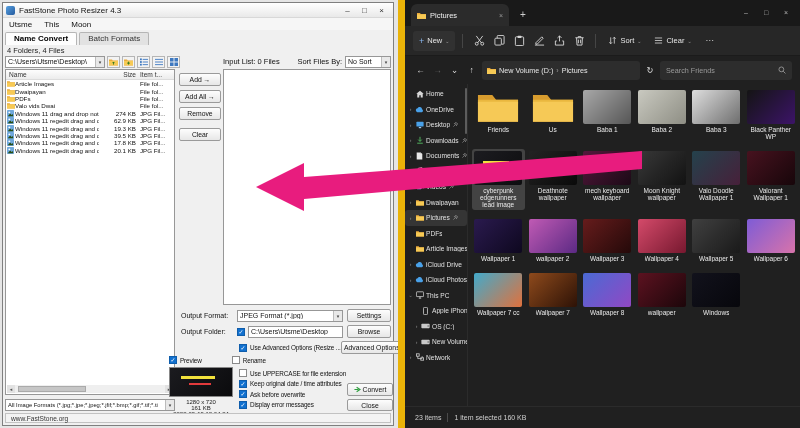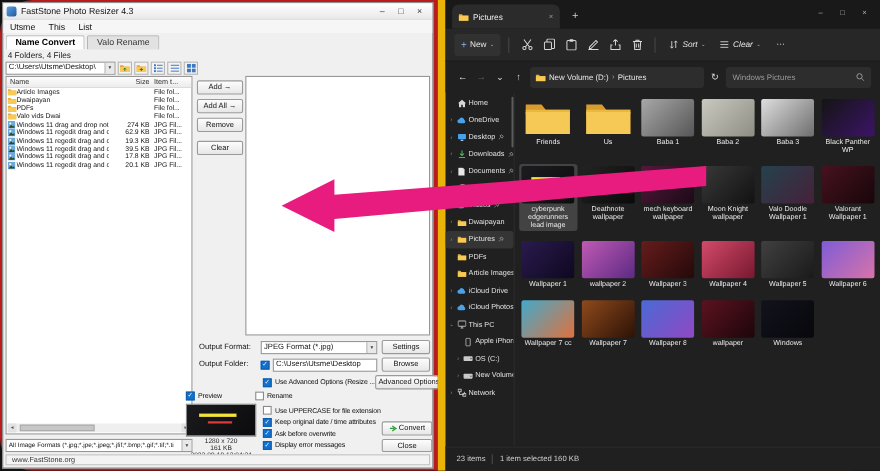--- a/index.html
+++ b/index.html
@@ -1,18 +1,18 @@
 <!DOCTYPE html>
 <html><head>
 <meta charset="utf-8">
 <style>
   *{box-sizing:border-box;margin:0;padding:0;}
   html,body{width:800px;height:428px;overflow:hidden;background:#121212;}
   body{font-family:"Liberation Sans","DejaVu Sans",sans-serif;}
-  .stage{position:relative;width:800px;height:428px;background:#b91c1c;border-radius:30px;}
+  .stage{position:relative;width:800px;height:428px;background:#e5e5e5;}
 
   
   .fs-window{position:absolute;left:2px;top:2px;width:392px;height:424px;background:#f0f0f0;border:1px solid #7f7f7f;color:#111;}
   .fs-titlebar{position:absolute;left:0;top:0;right:0;height:15px;background:linear-gradient(#ffffff,#e9e9e9);display:flex;align-items:center;padding:0 3px;font-size:8px;border-bottom:1px solid #d8d8d8;}
   .fs-appicon{width:9px;height:9px;border-radius:2px;background:linear-gradient(135deg,#57a0e0,#245a9e);margin-right:4px;flex:0 0 auto;}
   .fs-title{flex:1;white-space:nowrap;overflow:hidden;}
   .fs-winbtns{display:flex;}
   .fs-winbtn{width:17px;height:12px;display:flex;align-items:center;justify-content:center;font-size:8px;color:#333;}
   .fs-menubar{position:absolute;top:15px;left:0;right:0;height:12px;display:flex;align-items:center;font-size:8px;background:#f6f6f6;}
   .fs-menu-item{padding:0 6px;}
@@ -77,21 +77,21 @@
   .ex-newtab{width:16px;height:16px;margin:0 0 4px 6px;display:flex;align-items:center;justify-content:center;color:#cfcfcf;font-size:10px;}
   .ex-winctrl{position:absolute;right:4px;top:0;height:24px;display:flex;}
   .ex-winctrl span{width:20px;display:flex;align-items:center;justify-content:center;color:#b5b5b5;font-size:7px;}
   .ex-commandbar{height:30px;background:#272727;display:flex;align-items:center;padding:0 8px;gap:3px;border-bottom:1px solid #1b1b1b;}
   .ex-cmd-new{display:flex;align-items:center;gap:3px;font-size:7.5px;padding:0 6px;height:20px;border-radius:3px;background:#313131;}
   .ex-plus{color:#8ab7ef;font-size:9px;}
   .ex-chevdn{font-size:5px;color:#aaa;}
   .ex-sep{width:1px;height:14px;background:#454545;margin:0 4px;flex:0 0 auto;}
   .ex-cmdicons{display:flex;gap:2px;}
   .ex-cmdicon{width:18px;height:20px;display:flex;align-items:center;justify-content:center;border-radius:3px;}
-  .ex-cmd-sort,.ex-cmd-view{display:flex;align-items:center;gap:3px;font-size:7.5px;padding:0 5px;height:20px;border-radius:3px;font-style:italic;}
+  .ex-cmd-sort,.ex-cmd-view{display:flex;align-items:center;gap:3px;font-size:7.5px;padding:0 5px;height:20px;border-radius:3px;}
   .ex-cmd-more{margin-left:2px;color:#ddd;font-size:8px;padding:0 4px;}
   .ex-addressbar{height:28px;display:flex;align-items:center;padding:0 8px;gap:3px;background:#202020;}
   .ex-navs{display:flex;gap:2px;}
   .ex-nav{width:15px;text-align:center;color:#ddd;font-size:8.5px;}
   .ex-nav.disabled{color:#5e5e5e;}
   .ex-breadcrumb{height:19px;flex:0 0 158px;background:#2d2d2d;border-radius:3px;display:flex;align-items:center;padding:0 5px;gap:3px;font-size:7.2px;overflow:hidden;white-space:nowrap;}
   .ex-crumbs{display:flex;align-items:center;gap:3px;}
   .ex-crumbsep{color:#9a9a9a;font-size:7px;}
   .ex-refresh{width:14px;color:#ddd;font-size:8.5px;text-align:center;flex:0 0 auto;}
   .ex-search{height:19px;flex:1;background:#2d2d2d;border-radius:3px;display:flex;align-items:center;padding:0 6px;font-size:7.2px;color:#9a9a9a;}
@@ -127,25 +127,25 @@
       <span class="fs-title">FastStone Photo Resizer 4.3</span>
       <span class="fs-winbtns">
           <span class="fs-winbtn">–</span>
           <span class="fs-winbtn">□</span>
           <span class="fs-winbtn">×</span>
         </span>
     </div>
     <div class="fs-menubar">
         <span class="fs-menu-item">Utsme</span>
         <span class="fs-menu-item">This</span>
-        <span class="fs-menu-item">List</span>
+        <span class="fs-menu-item">Moon</span>
       </div>
     <div class="fs-tabs">
         <span class="fs-tab active">Name Convert</span>
-        <span class="fs-tab">Valo Rename</span>
+        <span class="fs-tab">Batch Formats</span>
       </div>
     <div class="fs-summary">4 Folders, 4 Files</div>
 
     <div class="fs-pathrow">
       <span class="fs-combo fs-pathcombo">
         <span class="trunc">C:\Users\Utsme\Desktop\</span>
         <span class="fs-comboarrow">▾</span>
       </span>
       <span class="fs-pathbtns">
           <span class="fs-pathbtn">
@@ -189,20 +189,30 @@
                 <rect width="4" height="4"></rect>
                 <rect x="5" width="4" height="4"></rect>
                 <rect y="5" width="4" height="4"></rect>
                 <rect x="5" y="5" width="4" height="4"></rect>
               </g>
             </svg>
           </span>
         </span>
     </div>
 
+    <div class="fs-inputhead">
+      <span>Input List:  0 Files</span>
+      <span class="fs-sortwrap">
+        <span>Sort Files By:</span>
+        <span class="fs-combo fs-sortcombo">
+          <span class="trunc">No Sort</span>
+          <span class="fs-comboarrow">▾</span>
+        </span>
+      </span>
+    </div>
 
     <div class="fs-filelist">
       <div class="fs-listhead">
           <span class="c0">Name</span>
           <span class="c1">Size</span>
           <span class="c2">Item t...</span>
         </div>
       <div>
           <div class="fs-row">
             <span class="fs-fileicon">
@@ -521,21 +531,21 @@
             </svg>
           </span>
         <span class="ex-crumbs">
             <span class="ex-crumb">New Volume (D:)</span>
             <span class="ex-crumbsep">›</span>
             <span class="ex-crumb">Pictures</span>
           </span>
       </span>
       <span class="ex-refresh">↻</span>
       <span class="ex-search">
-        <span>Windows Pictures</span>
+        <span>Search Friends</span>
         <span class="ex-searchicon">
             <svg viewBox="0 0 10 10" width="8" height="8" stroke="#9a9a9a" fill="none" stroke-width="1.1">
               <circle cx="4.2" cy="4.2" r="3"></circle>
               <path d="M6.5 6.5 L9.3 9.3"></path>
             </svg>
           </span>
       </span>
     </div>
 
     <div class="ex-body">

